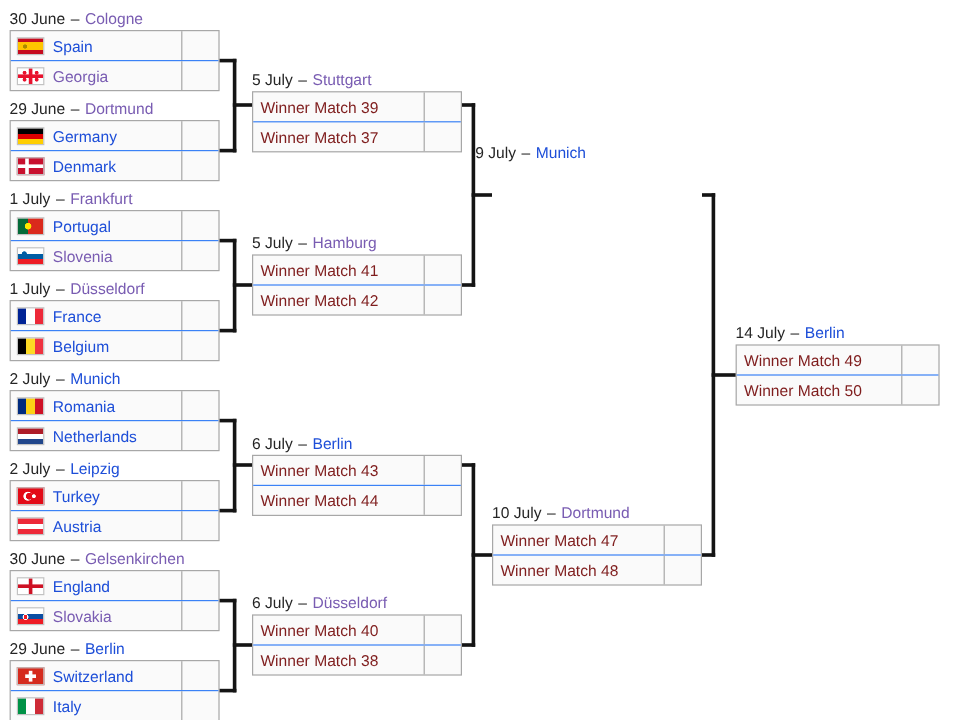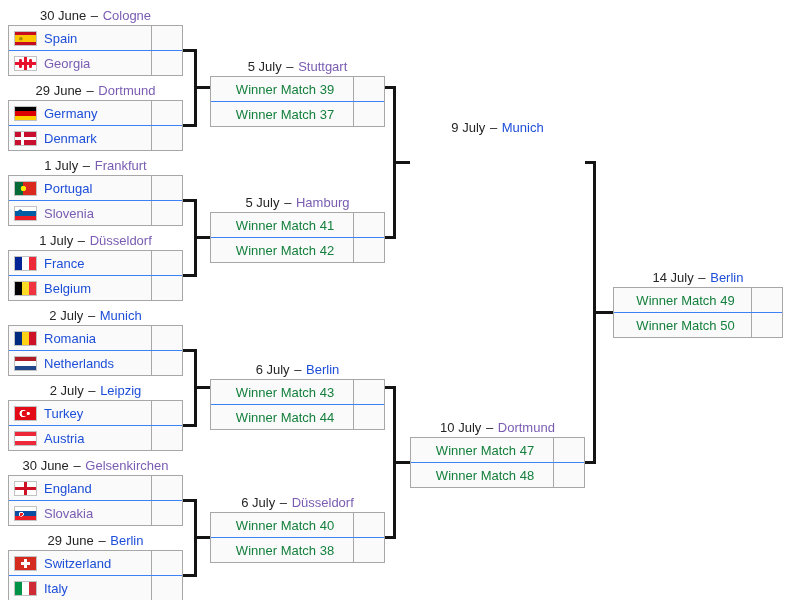--- a/index.html
+++ b/index.html
@@ -1,29 +1,29 @@
 <!DOCTYPE html>
 <html><head>
 <meta charset="utf-8">
 <style>
   html,body{margin:0;padding:0;background:#fff;}
   .bracket{position:relative;width:795px;height:600px;background:#fff;overflow:hidden;
            font-family:"Liberation Sans","DejaVu Sans",sans-serif;font-size:13px;}
-  .match{position:absolute;width:175px;text-align:center;}
+  .match{position:absolute;width:175px;}
   .match.final{width:170px;}
   .match-header{height:17px;line-height:15px;color:#252525;white-space:nowrap;}
   .match-header .dash{color:#252525;padding:0 1px;}
   .match-box{border:1px solid #a7a7a7;background:#fafafa;}
   .row{display:flex;align-items:center;height:24px;}
   .row + .row{border-top:1px solid #3b82f6;}
   .score{width:30px;align-self:stretch;border-left:1px solid #a7a7a7;flex:none;}
   a.lnk{text-decoration:none;cursor:pointer;}
   [data-link="normal"]{color:#1d4ed8;}
   [data-link="visited"]{color:#795cb2;}
-  .winner-label{color:#15803d;padding-left:6px;flex:1;}
+  .winner-label{color:#7f1d1d;padding-left:6px;flex:1;}
   .conn{position:absolute;background:#141414;}
   
   .flag{box-sizing:border-box;width:23px;height:15px;border:1px solid #c2c2c2;margin:0 7px 0 5px;
         background-color:#fff;background-repeat:no-repeat;flex:none;}
   [data-flag="spain"]{background-image:radial-gradient(circle at 28% 52%,#aa8a00 0 1.5px,transparent 2px),
       linear-gradient(180deg,#c60b1e 0 25%,#ffc400 25% 75%,#c60b1e 75%);}
   [data-flag="georgia"]{background-image:
       radial-gradient(circle at 26% 28%,#e8112d 0 1.3px,transparent 1.9px),
       radial-gradient(circle at 74% 28%,#e8112d 0 1.3px,transparent 1.9px),
       radial-gradient(circle at 26% 72%,#e8112d 0 1.3px,transparent 1.9px),
@@ -307,21 +307,21 @@
         <span class="winner-label">Winner Match 40</span>
         <span class="score"></span>
       </div>
       <div class="row">
         <span class="winner-label">Winner Match 38</span>
         <span class="score"></span>
       </div>
     </div>
   </div>
 
-  <div class="match" style="left:410px;top:120px">
+  <div class="match" style="left:396px;top:120px">
     <div class="match-header">
       <span>9 July</span>
       <span class="dash">–</span>
       <a class="lnk" data-link="normal">Munich</a>
     </div>
   </div>
 
   <div class="match" style="left:410px;top:420px">
     <div class="match-header">
       <span>10 July</span>

